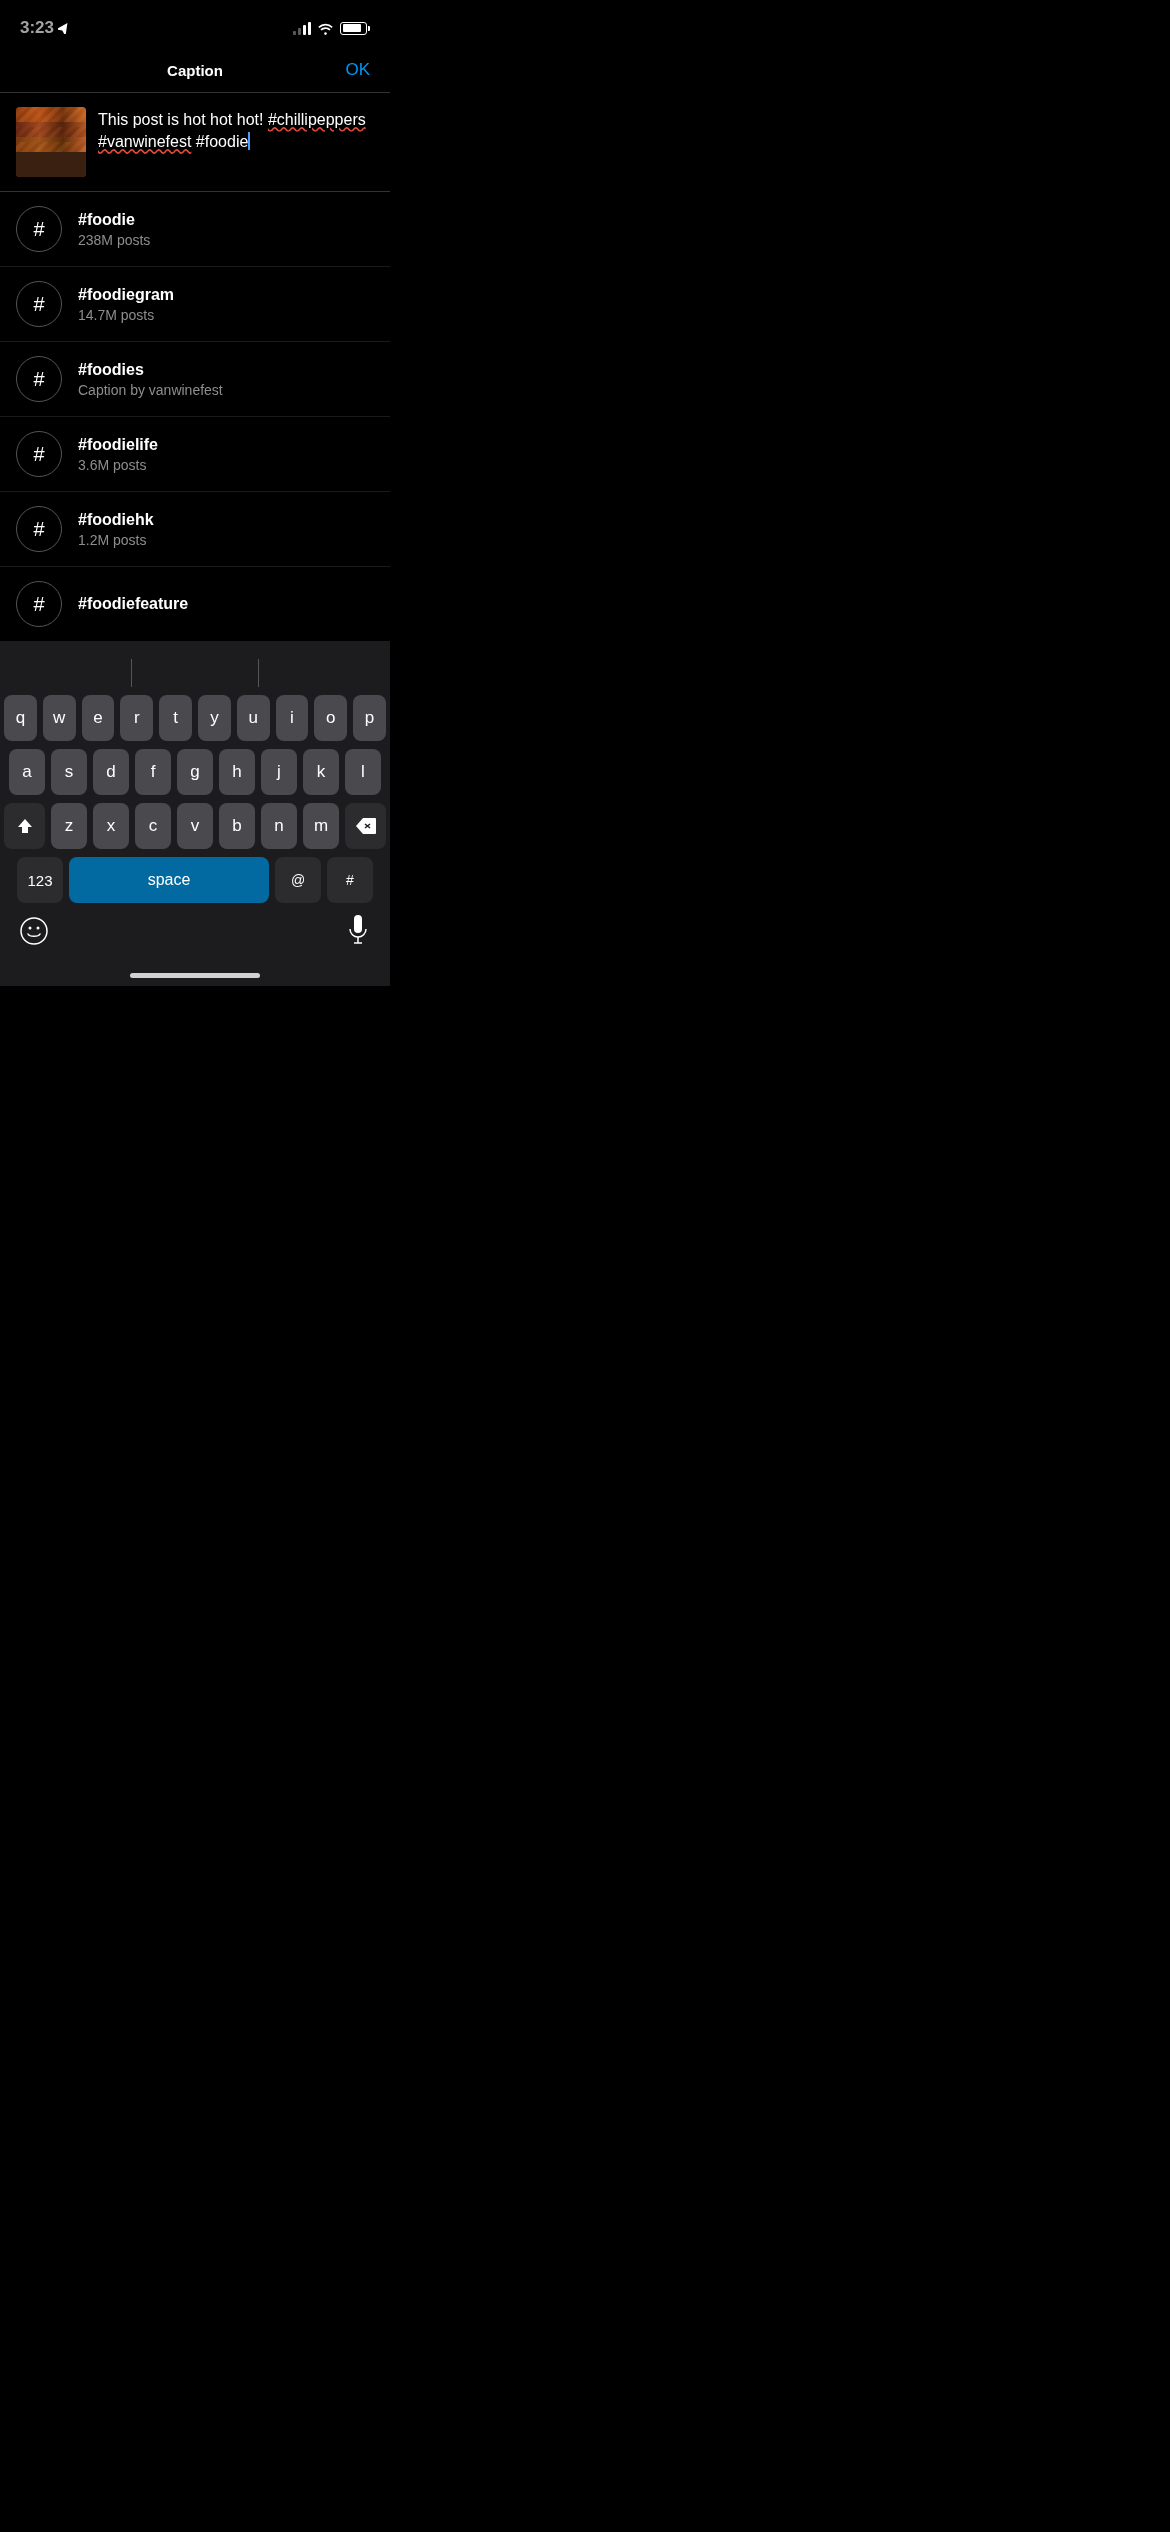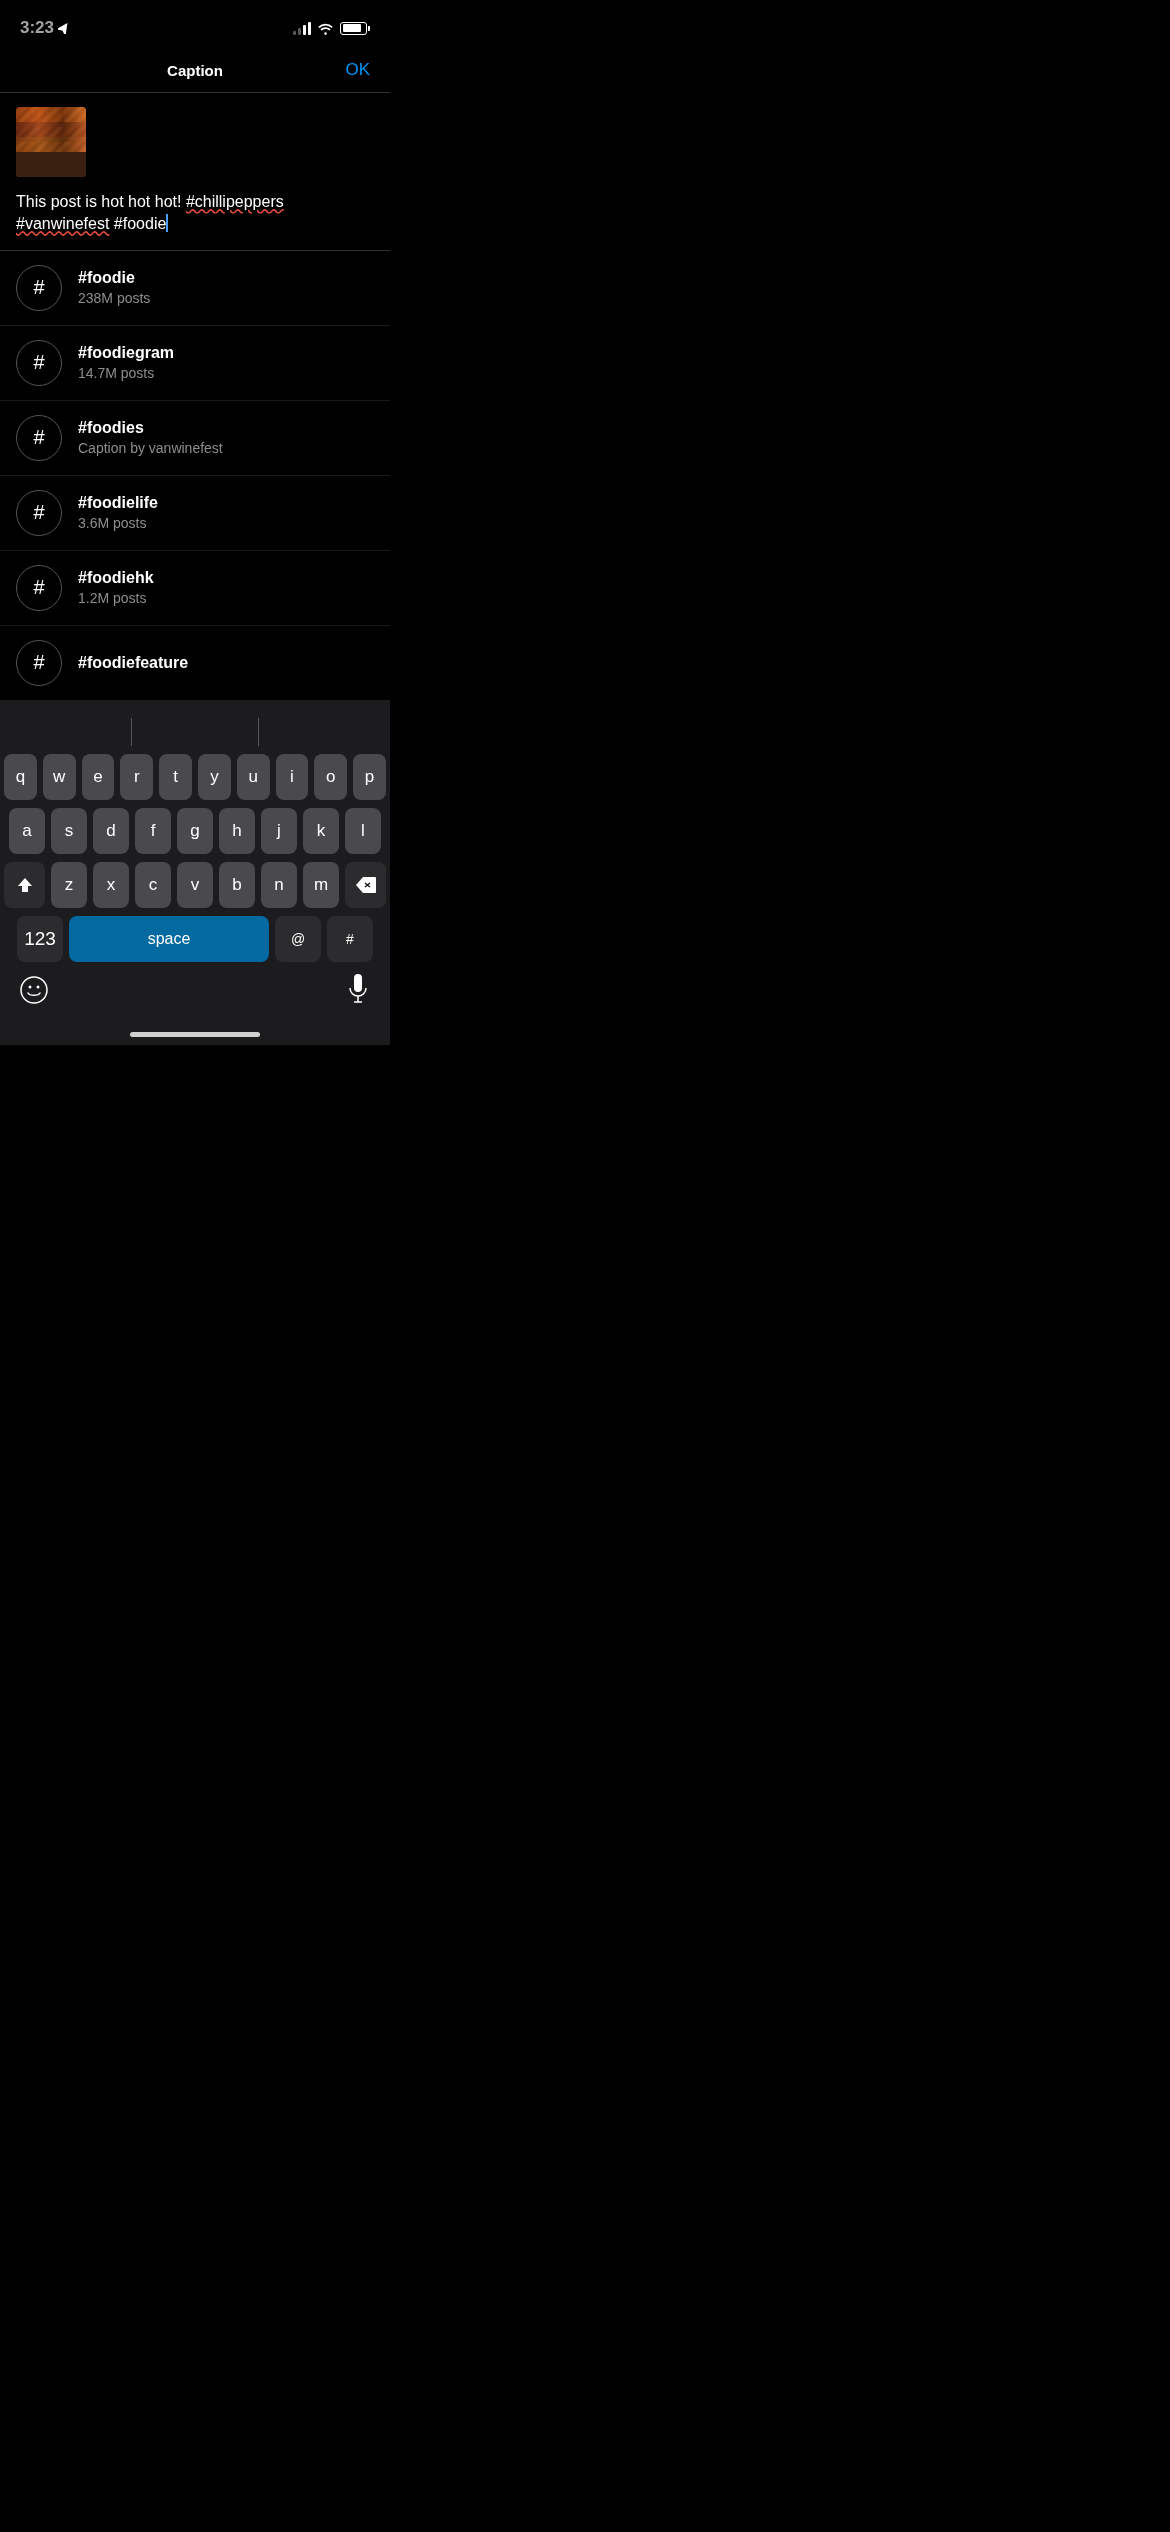--- a/index.html
+++ b/index.html
@@ -102,21 +102,20 @@
       margin-left: auto;
     }
 
     
     .caption-area {
       display: flex;
       align-items: flex-start;
       padding: 14px 16px;
       border-bottom: 0.5px solid #333;
       gap: 12px;
-      flex-direction: column;
     }
     .thumbnail {
       width: 70px;
       height: 70px;
       border-radius: 4px;
       flex-shrink: 0;
       overflow: hidden;
       background: #2a1a0a;
     }
     .thumbnail-inner {
@@ -465,21 +464,21 @@
       <div class="key key-letter">m</div>
       <div class="key key-backspace" style="max-width:46px;">
         <svg width="22" height="18" viewBox="0 0 22 18" fill="white">
           <path d="M8 1H20a1 1 0 0 1 1 1v14a1 1 0 0 1-1 1H8L1 9z"></path>
           <path d="M10 7l5 4m0-4l-5 4" stroke="#1c1c1e" stroke-width="1.5" fill="none"></path>
         </svg>
       </div>
     </div>
 
     <div class="key-row">
-      <div class="key key-action key-numbers" style="max-width:46px;font-size:19px;">123</div>
+      <div class="key key-action key-numbers" style="max-width:46px;font-size:15px;">123</div>
       <div class="key key-space">space</div>
       <div class="key key-action key-at" style="max-width:46px;">@</div>
       <div class="key key-action key-hash" style="max-width:46px;">#</div>
     </div>
   </div>
 
   <div class="keyboard-toolbar">
     <div class="emoji-btn">
       <svg width="28" height="28" viewBox="0 0 28 28" fill="none">
         <circle cx="14" cy="14" r="13" stroke="white" stroke-width="1.5"></circle>

